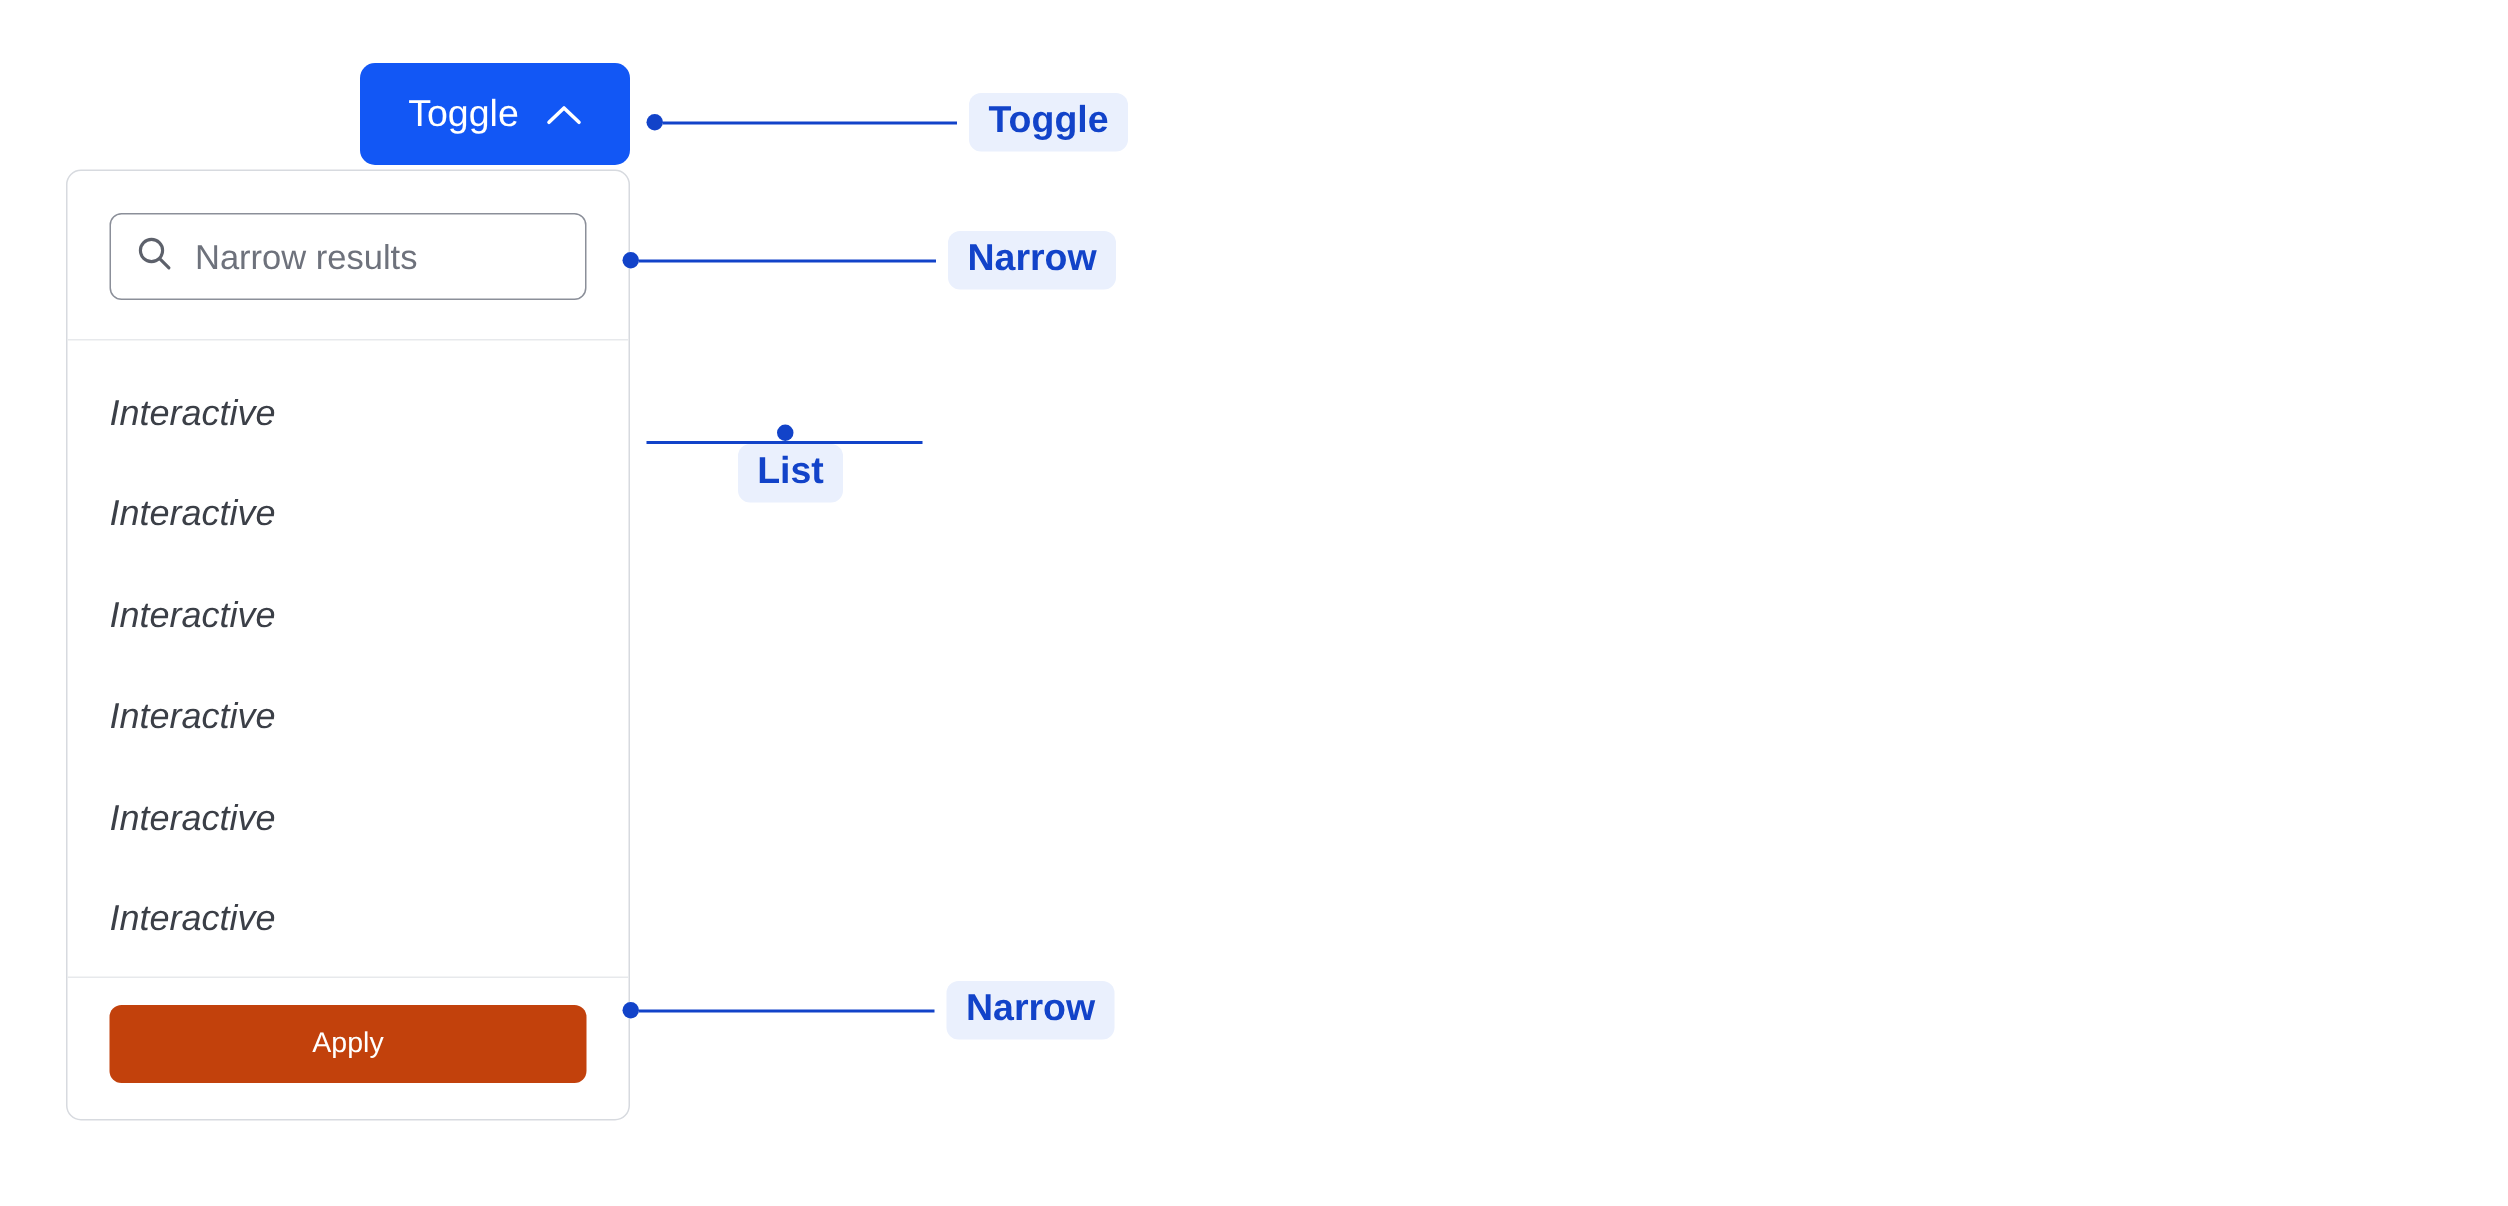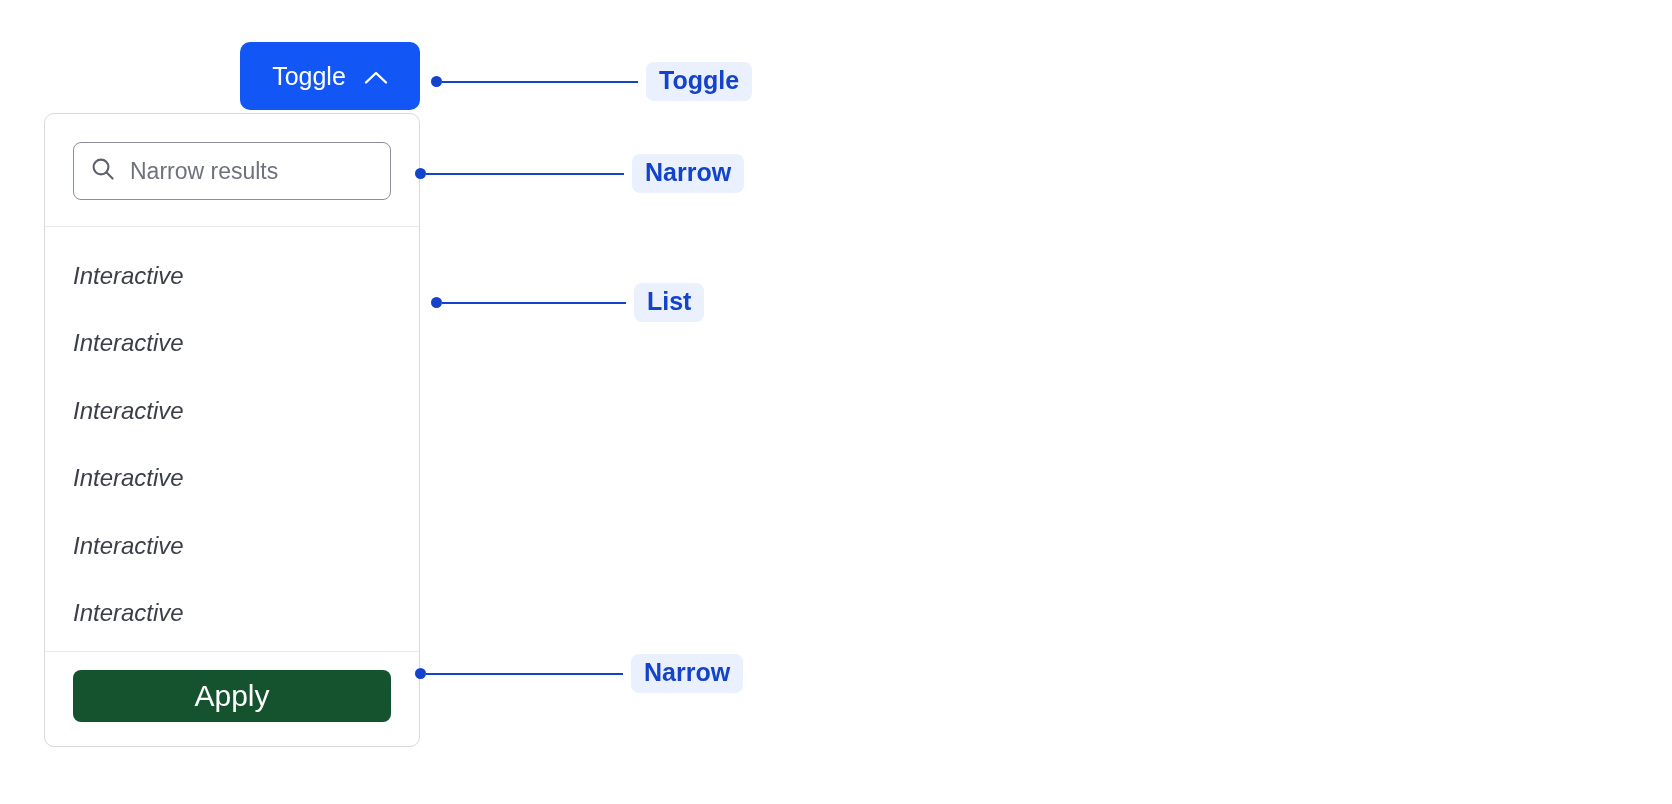--- a/index.html
+++ b/index.html
@@ -106,26 +106,26 @@
 
   .panel-footer {
     flex: 0 0 auto;
     border-top: 1px solid #e7e9ec;
     padding: 18px 28px 24px 28px;
     box-sizing: border-box;
   }
   .apply-button {
     width: 100%;
     height: 52px;
-    background: #14532d;
+    background: #c2410c;
     color: #ffffff;
     border: none;
     border-radius: 8px;
     font-family: "Liberation Sans", sans-serif;
-    font-size: 30px;
+    font-size: 19px;
     cursor: pointer;
     display: flex;
     align-items: center;
     justify-content: center;
     padding: 16px;
   }
 
   
   .annotation {
     position: absolute;
@@ -156,21 +156,21 @@
     white-space: nowrap;
     margin-left: 8px;
   }
 
   #anno-toggle { left: 431px; top: 62px; }
   #anno-toggle .anno-line { width: 196px; }
 
   #anno-header { left: 415px; top: 154px; }
   #anno-header .anno-line { width: 198px; }
 
-  #anno-list   { left: 431px; top: 283px; }
+  #anno-list   { left: 431px; top: 283px; flex-direction: column; }
   #anno-list   .anno-line { width: 184px; }
 
   #anno-footer { left: 415px; top: 654px; }
   #anno-footer .anno-line { width: 197px; }
 </style>
 </head>
 <body>
 
 <button class="toggle-button">
   <span class="label">Toggle</span>

